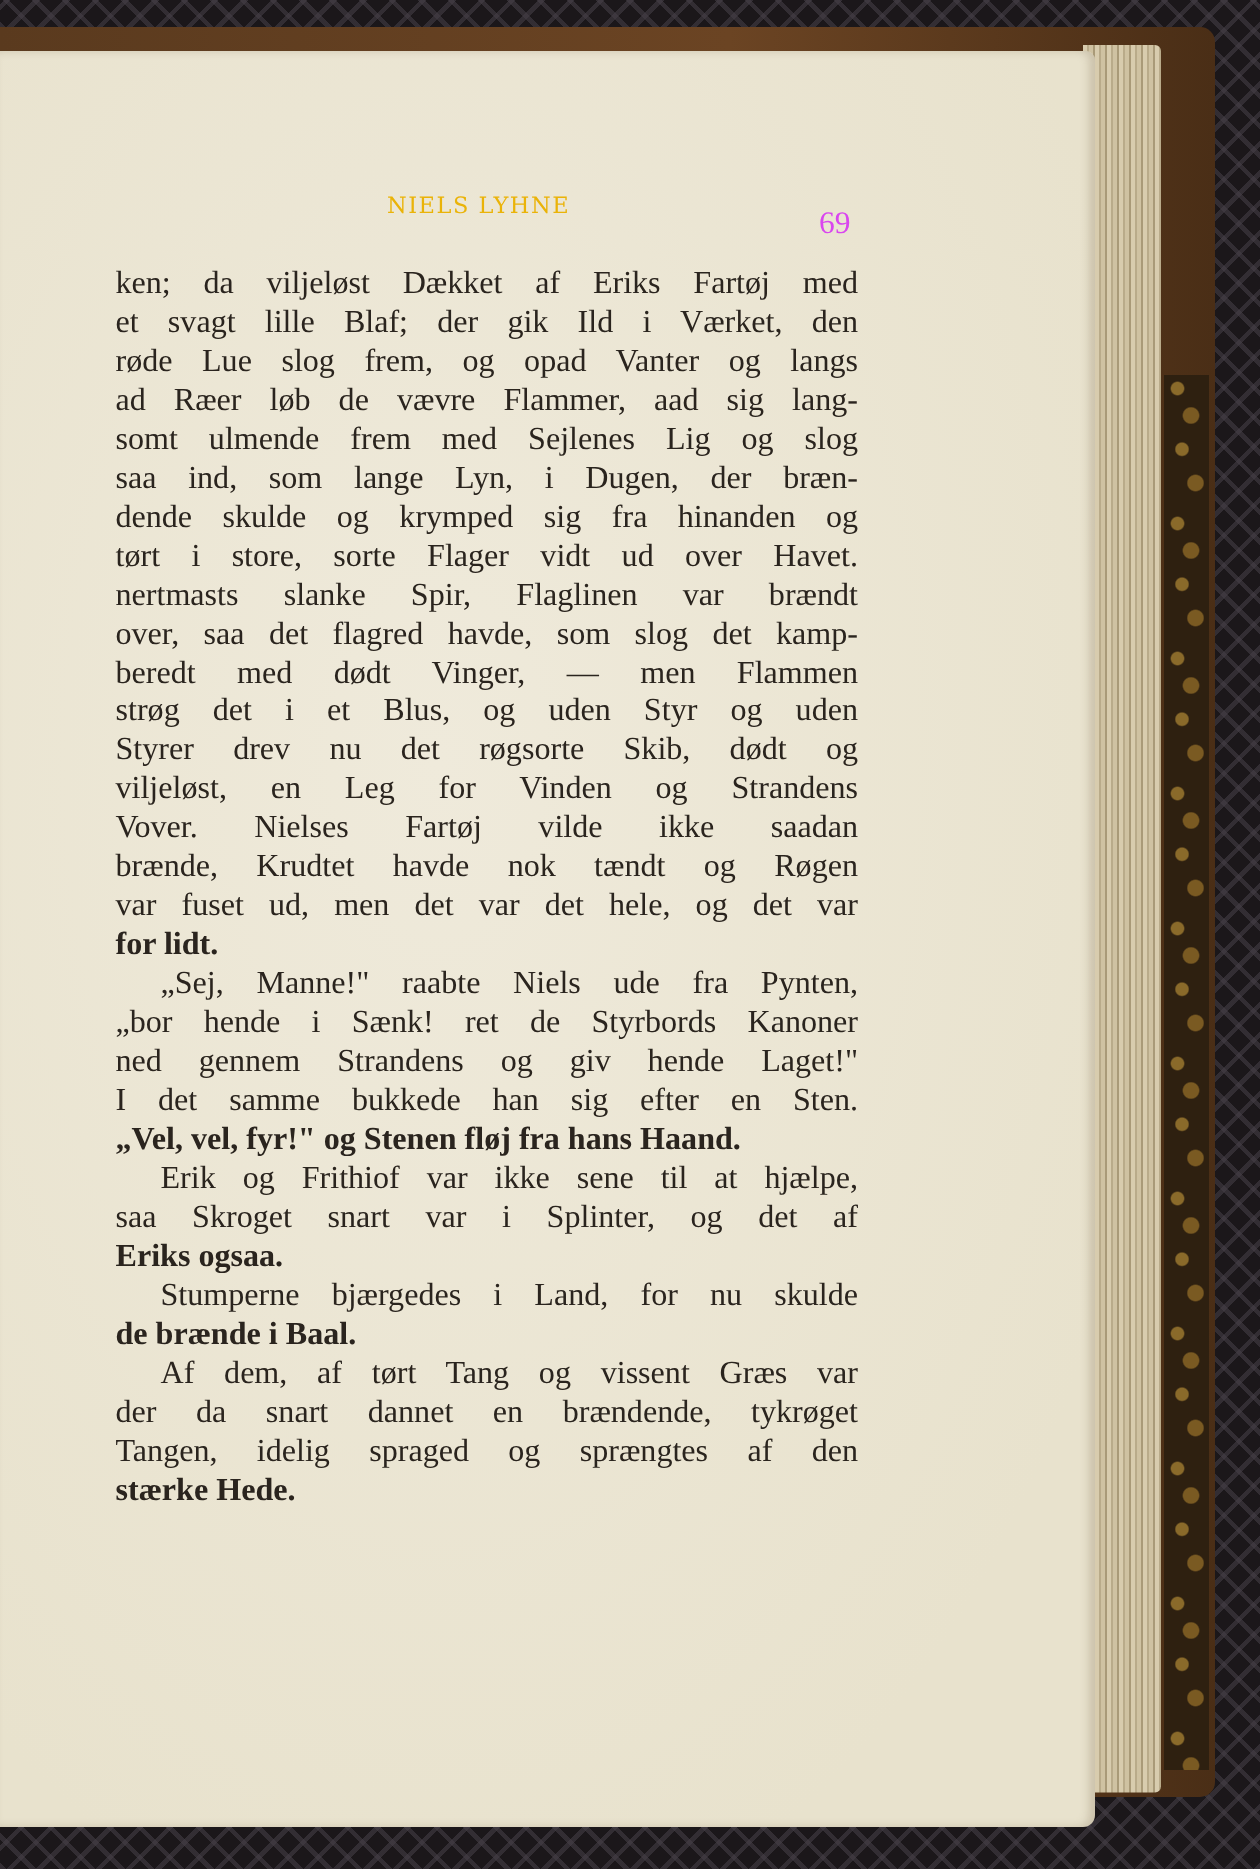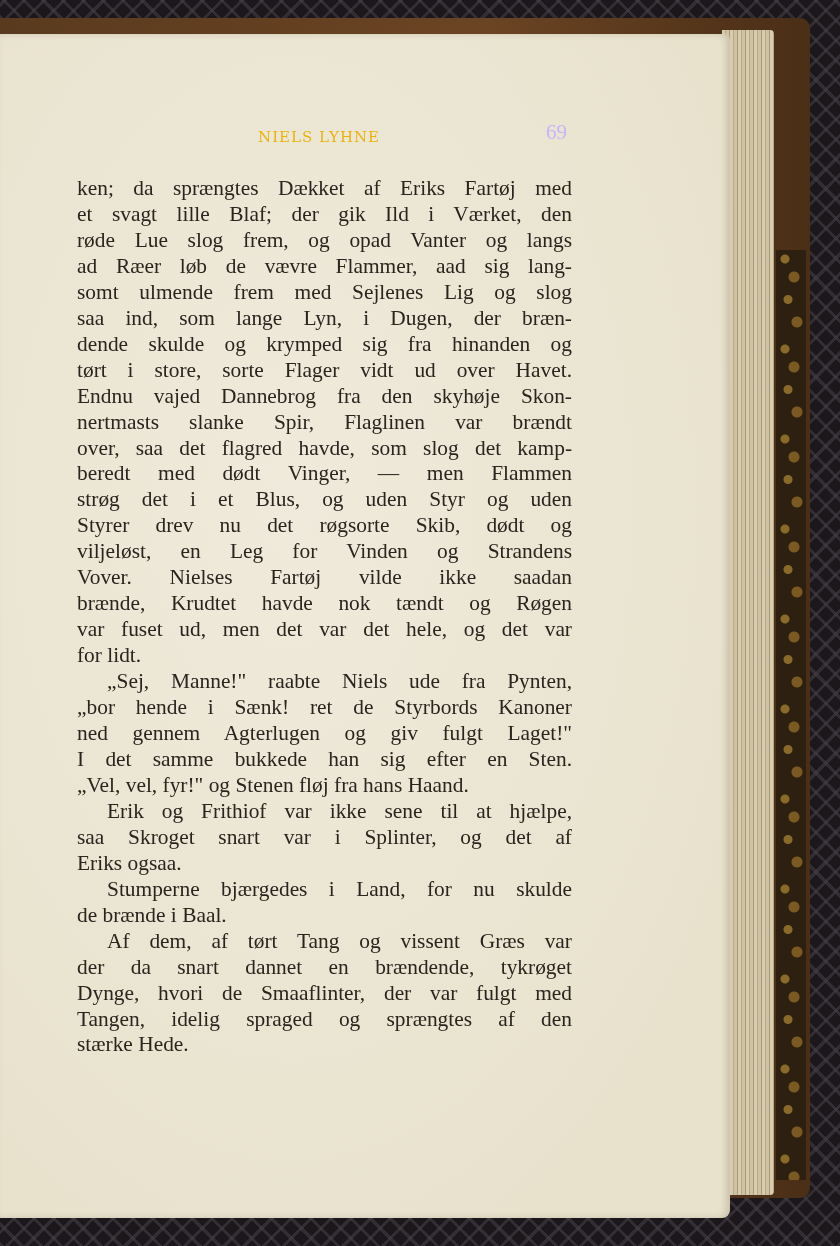--- a/index.html
+++ b/index.html
@@ -36,72 +36,70 @@
     background-image: radial-gradient(ellipse at 40% 40%, #efeadb 0%, #e8e2cd 80%);
     border-radius: 0 6px 8px 0;
     box-shadow: inset -4px 0 6px rgba(120,100,70,0.25);
   }
   .running-head {
     position: absolute; top: 128px; left: 258px;
     font-family: "DejaVu Serif", serif; font-size: 15px; letter-spacing: 1px;
     color: #eab308;
   }
   .page-number {
-    position: absolute; top: 120px; left: 546px;
-    font-family: "Liberation Serif", serif; font-size: 21px; color: #c4b5fd;
+    position: absolute; top: 136px; left: 546px;
+    font-family: "Liberation Serif", serif; font-size: 21px; color: #d946ef;
   }
   .body-text {
     position: absolute; top: 176px; left: 77px; width: 495px;
     font-family: "Liberation Serif", serif; font-size: 21.4px; line-height: 25.95px;
     color: #2a241e; text-align: justify;
   }
   .line { display: block; white-space: nowrap; text-align-last: justify; text-align: justify; }
-  .line.last { text-align-last: left; }
+  .line.last { text-align-last: left; font-weight: bold; }
   .line.indent { padding-left: 30px; }
 </style>
 </head>
 <body>
 
 <div class="cover"></div>
 <div class="cover-marbled"></div>
 <div class="page-edges"></div>
 
 <div class="page"></div>
 
 <div class="running-head">NIELS LYHNE</div>
 <div class="page-number">69</div>
 
 <div class="body-text" id="body-text">
-    <span class="line">ken; da sprængtes Dækket af Eriks Fartøj med</span>
+    <span class="line">ken; da viljeløst Dækket af Eriks Fartøj med</span>
     <span class="line">et svagt lille Blaf; der gik Ild i Værket, den</span>
     <span class="line">røde Lue slog frem, og opad Vanter og langs</span>
     <span class="line">ad Ræer løb de vævre Flammer, aad sig lang-</span>
     <span class="line">somt ulmende frem med Sejlenes Lig og slog</span>
     <span class="line">saa ind, som lange Lyn, i Dugen, der bræn-</span>
     <span class="line">dende skulde og krymped sig fra hinanden og</span>
     <span class="line">tørt i store, sorte Flager vidt ud over Havet.</span>
-    <span class="line">Endnu vajed Dannebrog fra den skyhøje Skon-</span>
     <span class="line">nertmasts slanke Spir, Flaglinen var brændt</span>
     <span class="line">over, saa det flagred havde, som slog det kamp-</span>
     <span class="line">beredt med dødt Vinger, — men Flammen</span>
     <span class="line">strøg det i et Blus, og uden Styr og uden</span>
     <span class="line">Styrer drev nu det røgsorte Skib, dødt og</span>
     <span class="line">viljeløst, en Leg for Vinden og Strandens</span>
     <span class="line">Vover. Nielses Fartøj vilde ikke saadan</span>
     <span class="line">brænde, Krudtet havde nok tændt og Røgen</span>
     <span class="line">var fuset ud, men det var det hele, og det var</span>
     <span class="line last">for lidt.</span>
     <span class="line indent">„Sej, Manne!" raabte Niels ude fra Pynten,</span>
     <span class="line">„bor hende i Sænk! ret de Styrbords Kanoner</span>
-    <span class="line">ned gennem Agterlugen og giv fulgt Laget!"</span>
+    <span class="line">ned gennem Strandens og giv hende Laget!"</span>
     <span class="line">I det samme bukkede han sig efter en Sten.</span>
     <span class="line last">„Vel, vel, fyr!" og Stenen fløj fra hans Haand.</span>
     <span class="line indent">Erik og Frithiof var ikke sene til at hjælpe,</span>
     <span class="line">saa Skroget snart var i Splinter, og det af</span>
     <span class="line last">Eriks ogsaa.</span>
     <span class="line indent">Stumperne bjærgedes i Land, for nu skulde</span>
     <span class="line last">de brænde i Baal.</span>
     <span class="line indent">Af dem, af tørt Tang og vissent Græs var</span>
     <span class="line">der da snart dannet en brændende, tykrøget</span>
-    <span class="line">Dynge, hvori de Smaaflinter, der var fulgt med</span>
     <span class="line">Tangen, idelig spraged og sprængtes af den</span>
     <span class="line last">stærke Hede.</span>
   </div>
 
 </body></html>

